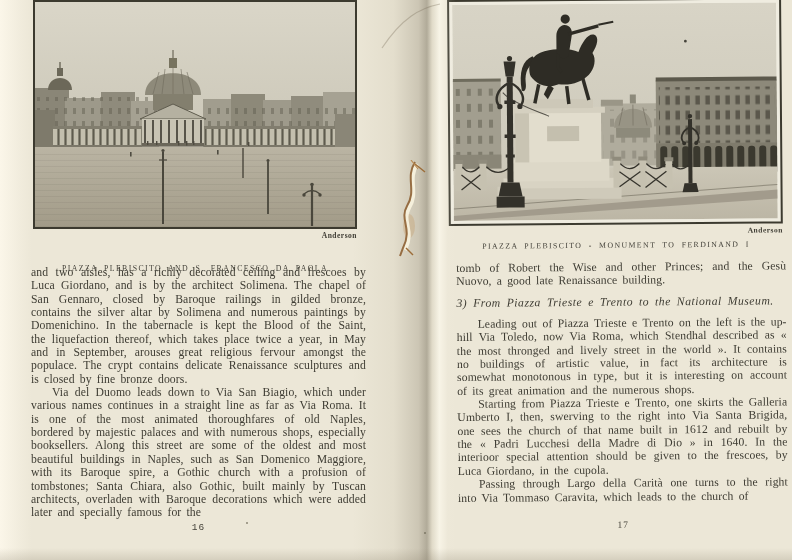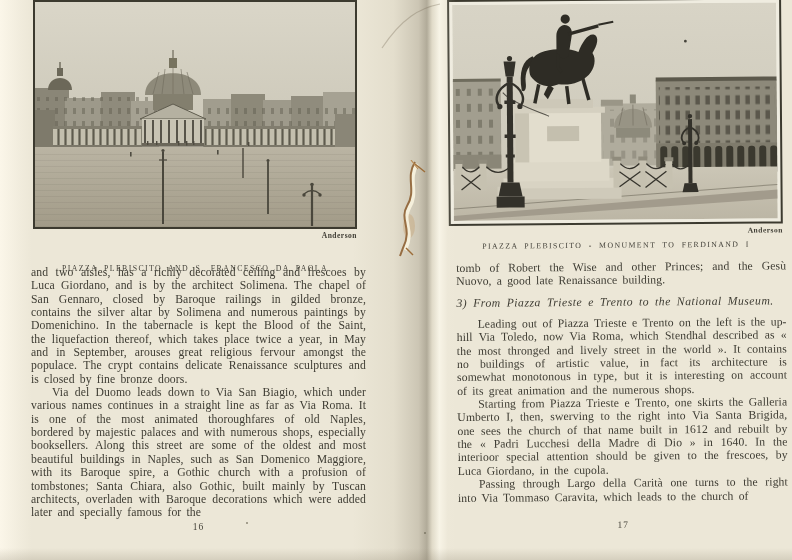--- a/index.html
+++ b/index.html
@@ -42,21 +42,21 @@
   
   .pagetext{font-size:11.7px;line-height:13.35px;color:#3e3c33;text-align:justify;
     letter-spacing:.1px;word-spacing:.18em;hyphens:none;}
   .pagetext p{margin:0;}
   .pagetext p.indent{text-indent:21px;}
   .text-left{left:31px;top:266px;width:335px;}
   .text-right{left:455px;top:262px;width:330px;}
   .section-heading{font-style:italic;letter-spacing:.5px;word-spacing:.22em;
     margin:8px 0 8px 0 !important;text-align:left;}
   .pagenum{font-size:9.5px;color:#45433a;text-align:center;letter-spacing:1px;}
-  .pagenum-left{left:31px;top:522px;width:335px;}
+  .pagenum-left{left:31px;top:522px;width:335px;font-family:Liberation Mono, monospace;}
   .pagenum-right{left:455px;top:521px;width:330px;}
 
   .right-page{left:0;top:0;width:792px;height:560px;
     transform:rotate(-0.45deg);transform-origin:450px 120px;}
 </style>
 </head>
 <body>
 
 <div class="spread">
 

